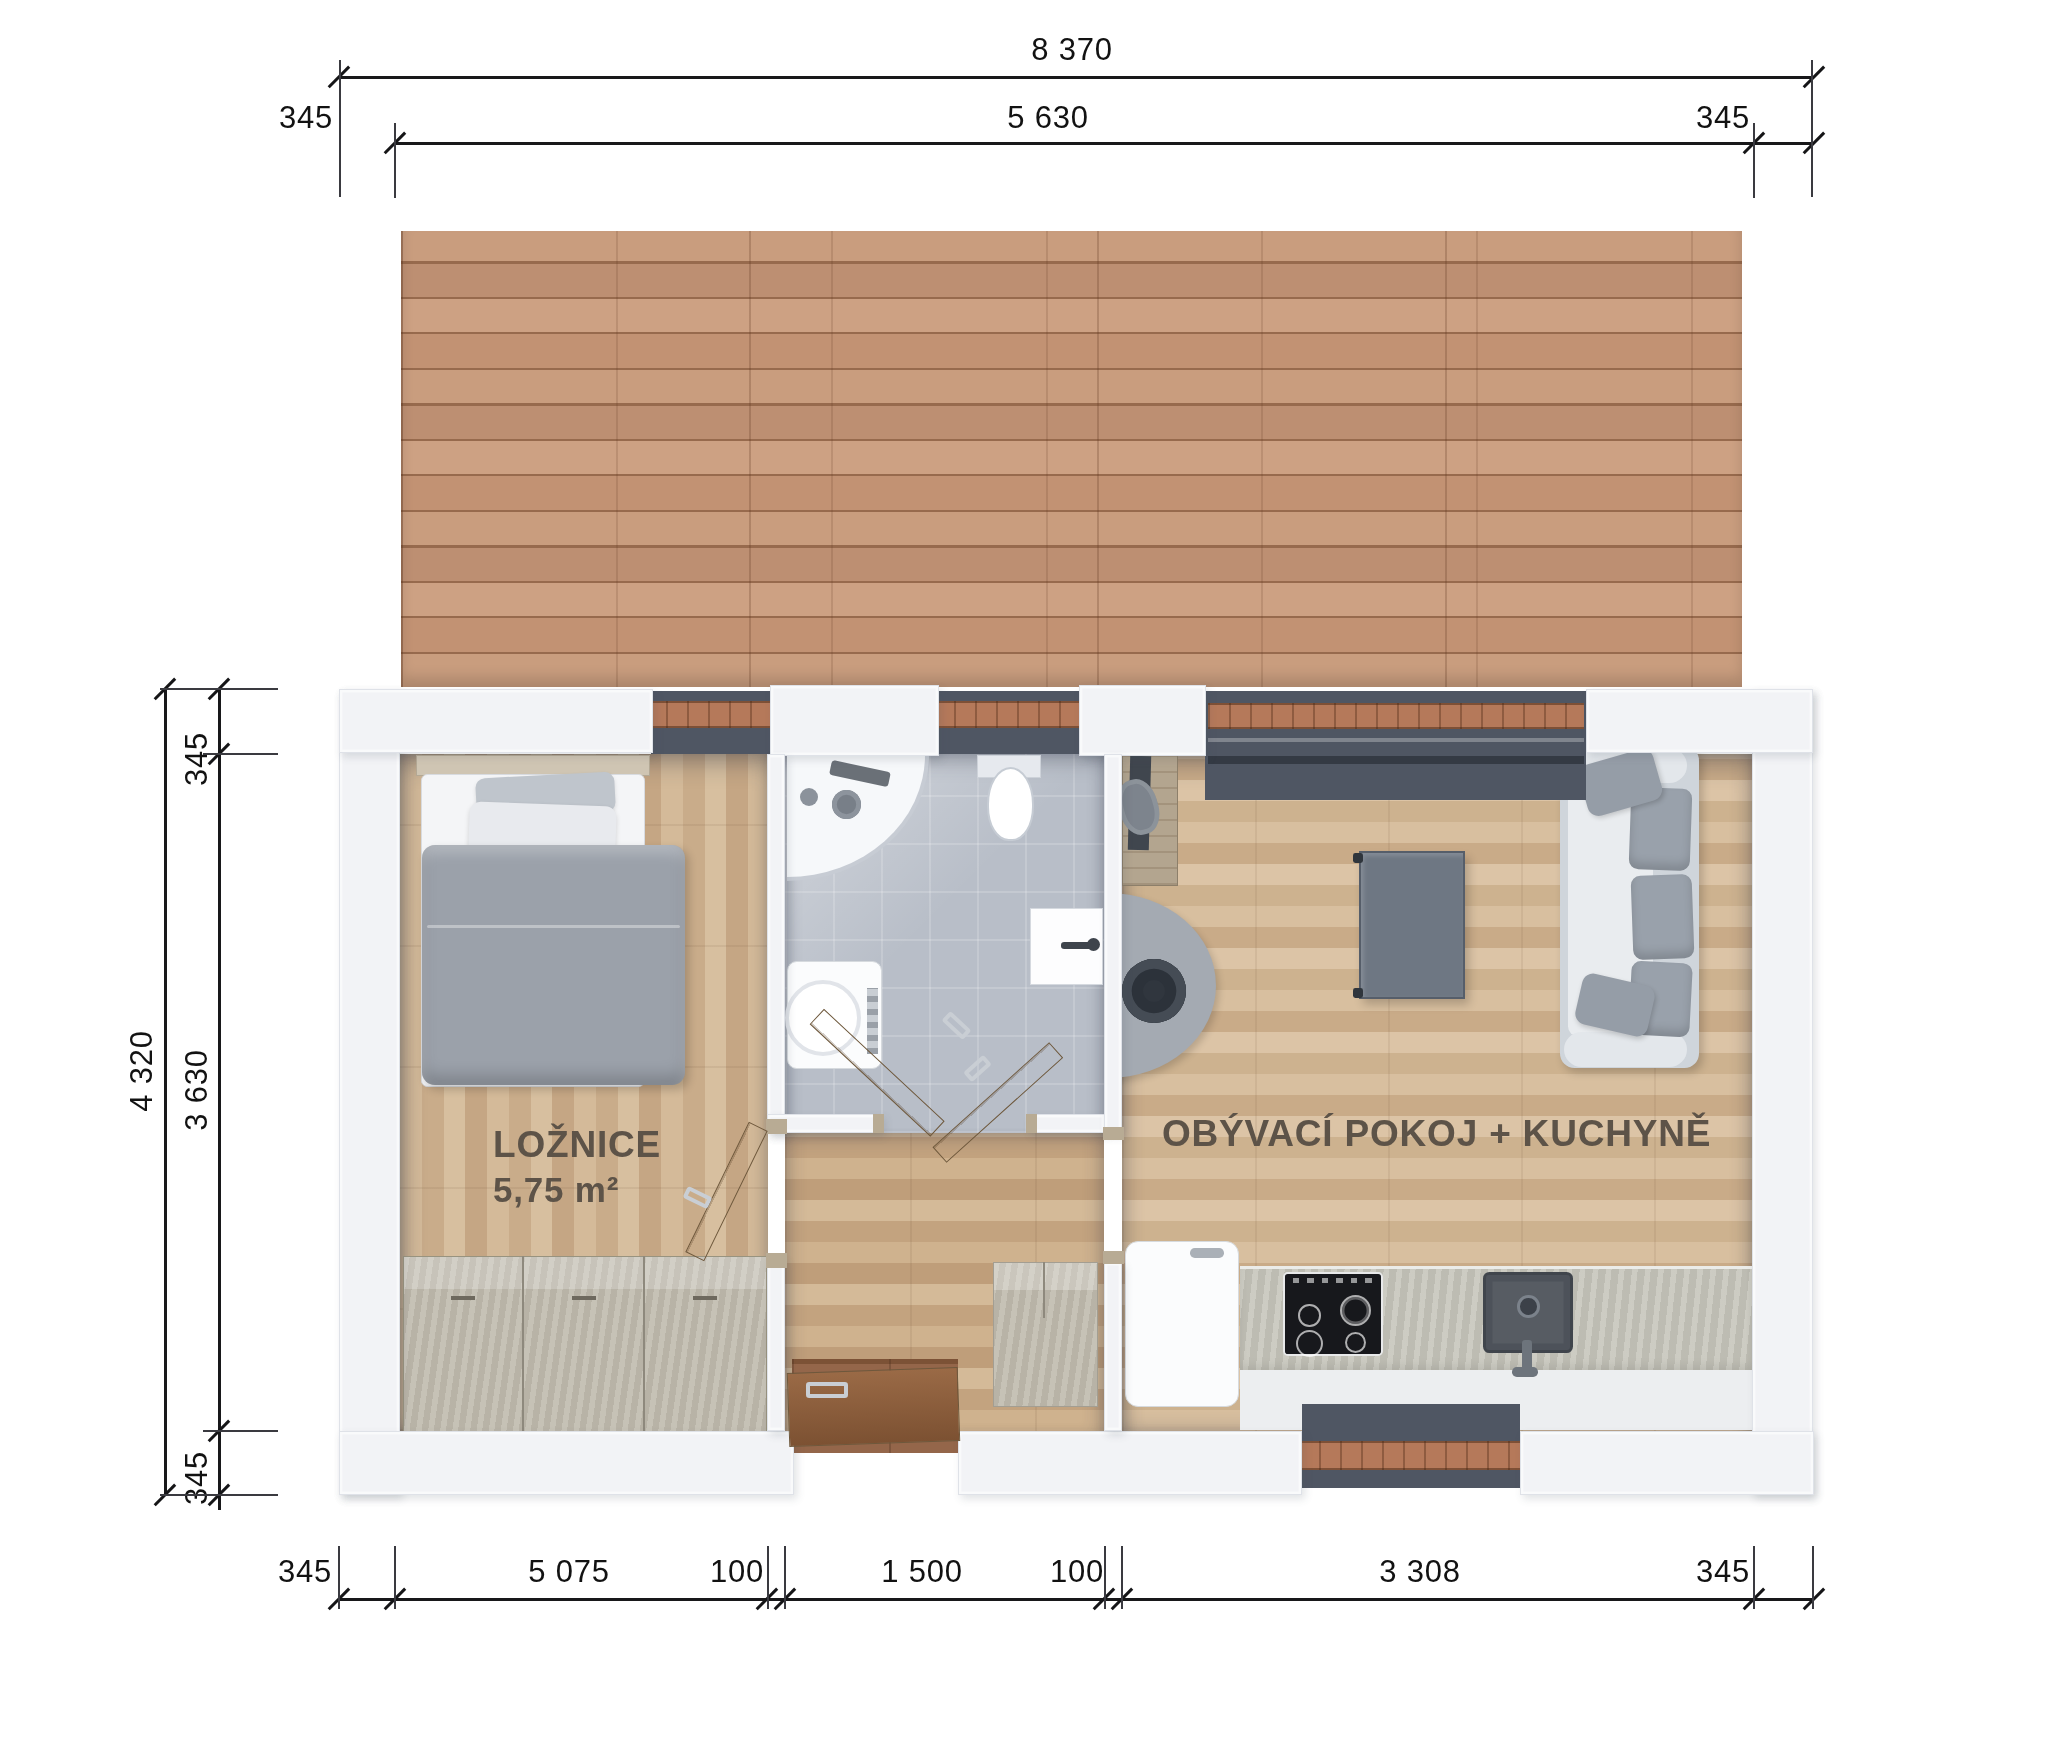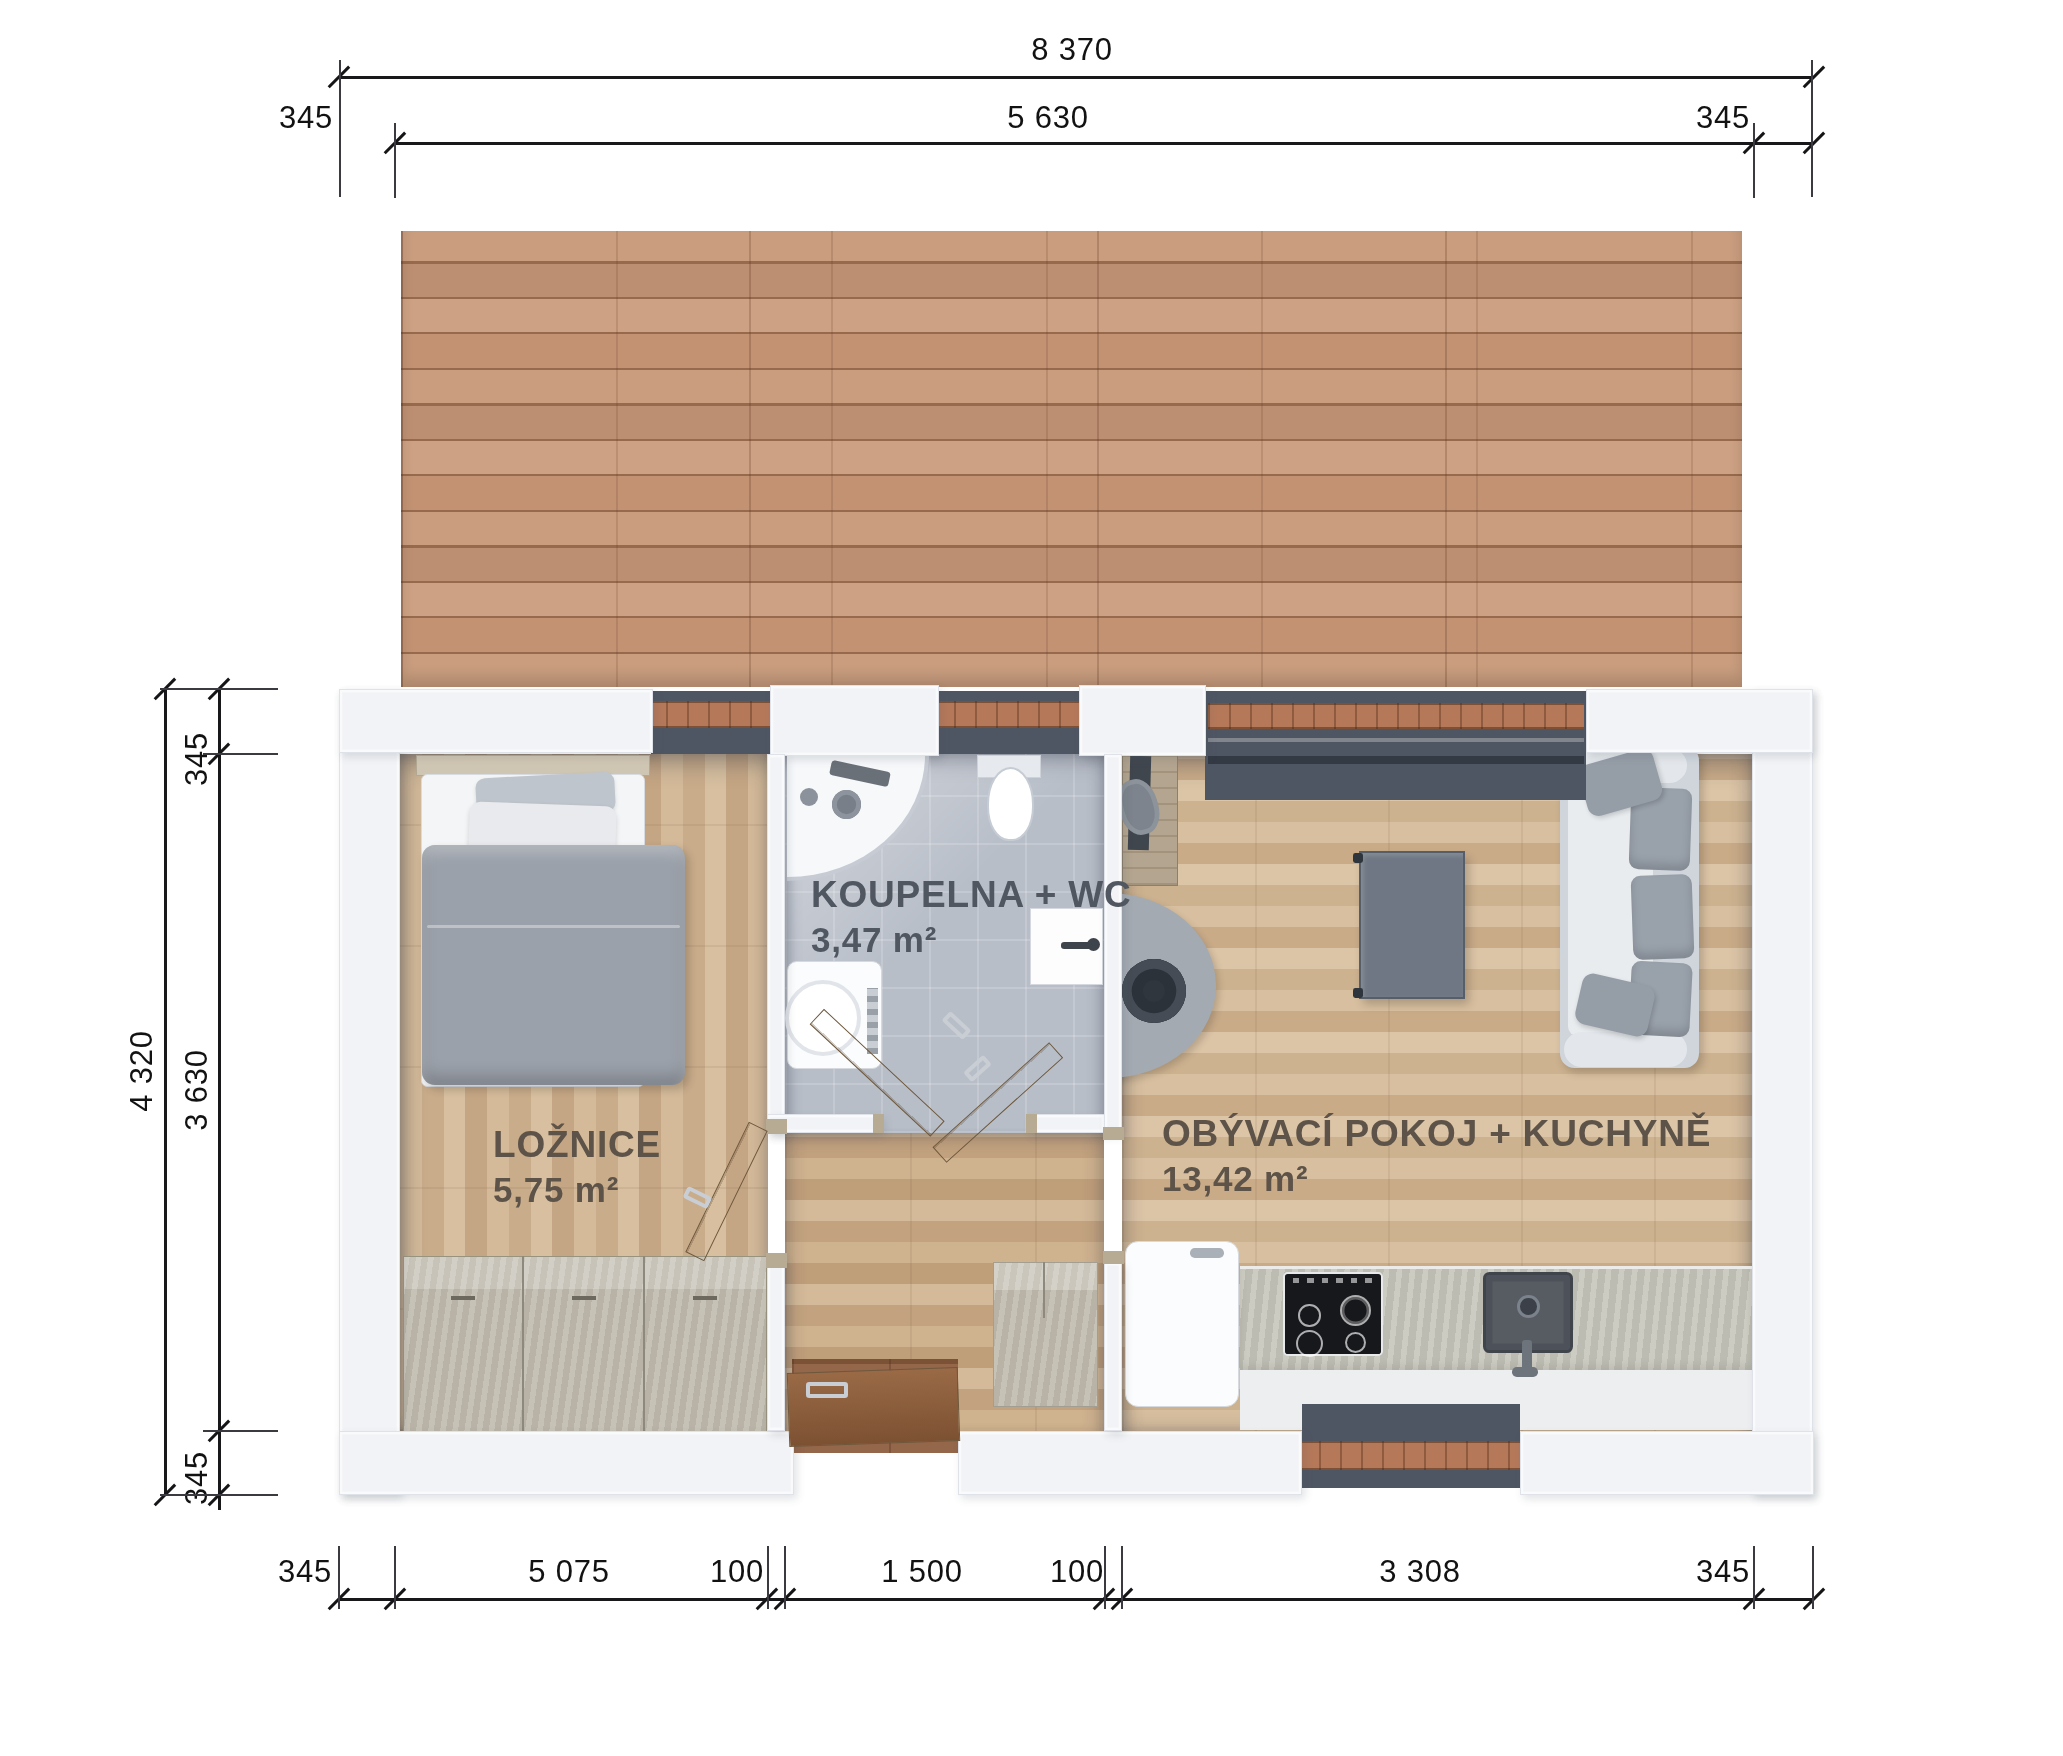--- a/index.html
+++ b/index.html
@@ -186,27 +186,22 @@
   <div class="handle" style="left:942px;top:1019px;width:29px;height:13px;transform:rotate(43deg)"></div>
   <div class="doorleaf" style="left:929px;top:998px;width:21px;height:157px;transform:rotate(48deg);transform-origin:50% 100%"></div>
   <div class="handle" style="left:964px;top:1062px;width:27px;height:13px;transform:rotate(-42deg)"></div>
   <div class="doorleaf" style="left:788px;top:1370px;width:171px;height:74px;transform:rotate(-2deg);background:linear-gradient(180deg,#9a6a46,#7c5132)"></div>
   <div class="handle" style="left:806px;top:1382px;width:42px;height:16px"></div>
 
   <div class="roomlabel" style="left:493px;top:1122px">
     <span class="t">LOŽNICE</span>
     <span class="a">5,75 m²</span>
   </div>
-  <div class="roomlabel graytone" style="left:811px;top:872px">
-    <span class="t">KOUPELNA + WC</span>
-    <span class="a">3,47 m²</span>
-  </div>
   <div class="roomlabel" style="left:1162px;top:1111px">
     <span class="t">OBÝVACÍ POKOJ + KUCHYNĚ</span>
-    <span class="a">13,42 m²</span>
   </div>
 
   <span class="dimtxt" style="left:1072px;top:50px">8 370</span>
   <span class="dimtxt" style="left:1048px;top:118px">5 630</span>
   <span class="dimtxt" style="left:306px;top:118px">345</span>
   <span class="dimtxt" style="left:1723px;top:118px">345</span>
   <span class="dimtxt v" style="left:142px;top:1071px">4 320</span>
   <span class="dimtxt v" style="left:197px;top:759px">345</span>
   <span class="dimtxt v" style="left:197px;top:1090px">3 630</span>
   <span class="dimtxt v" style="left:197px;top:1478px">345</span>

